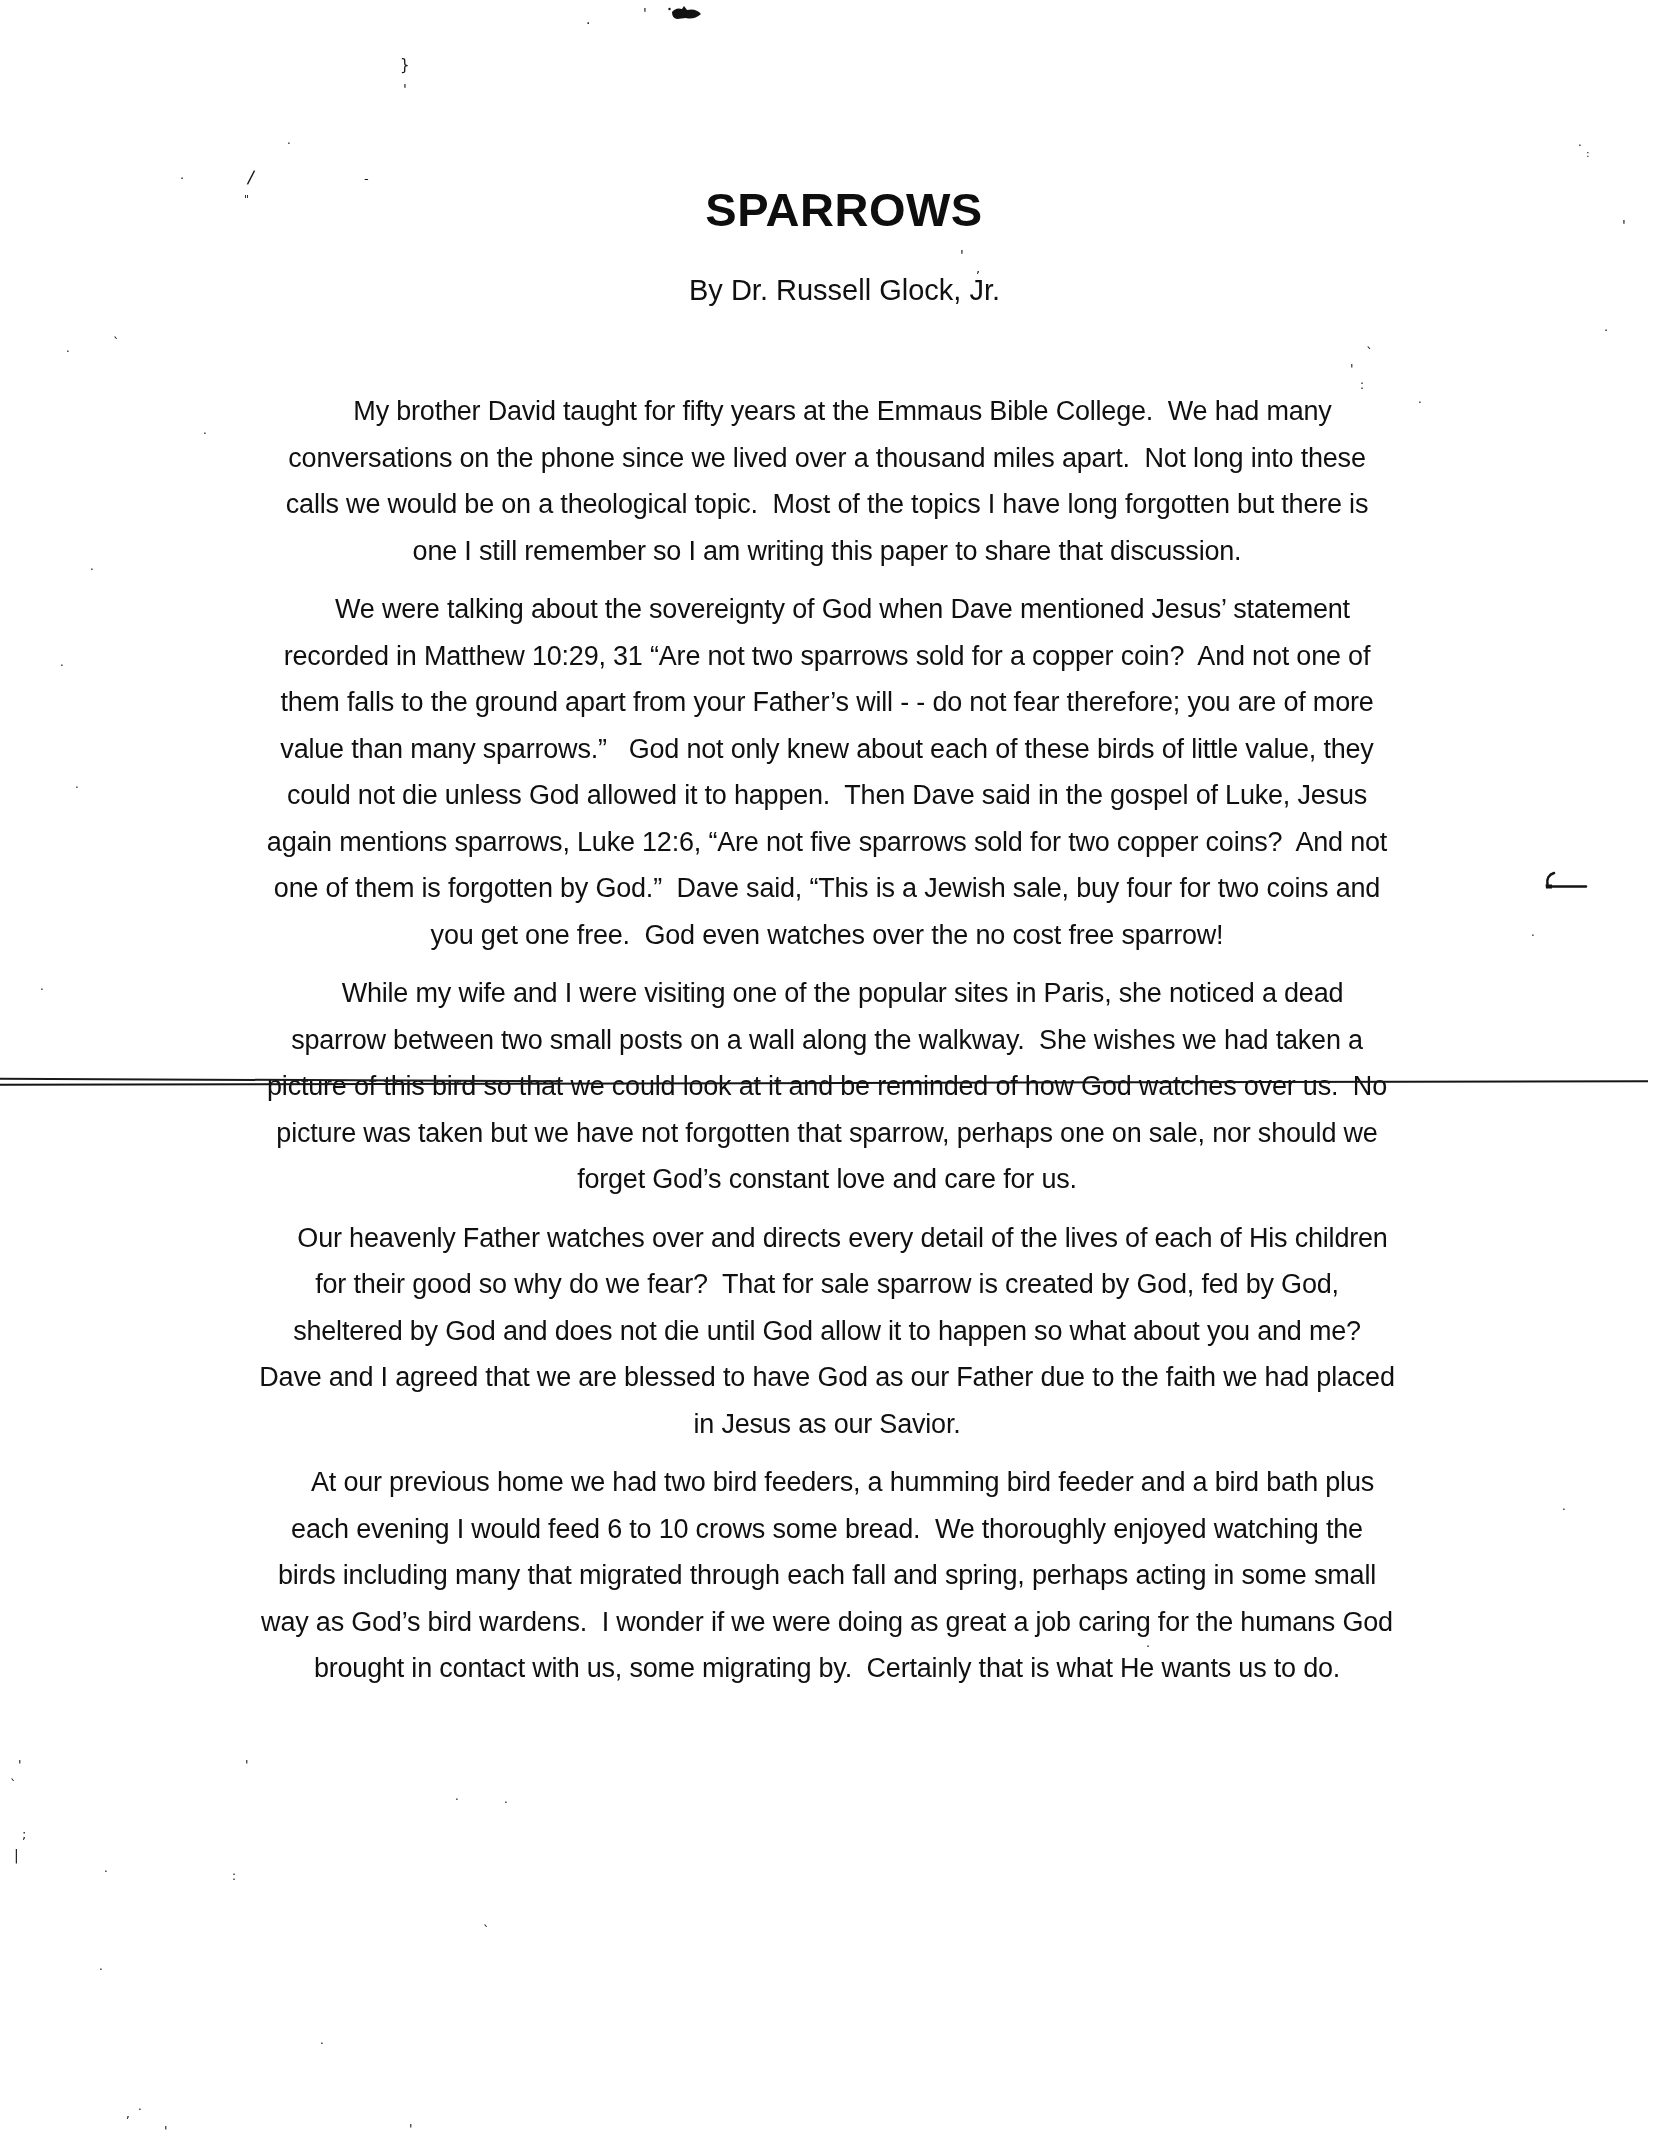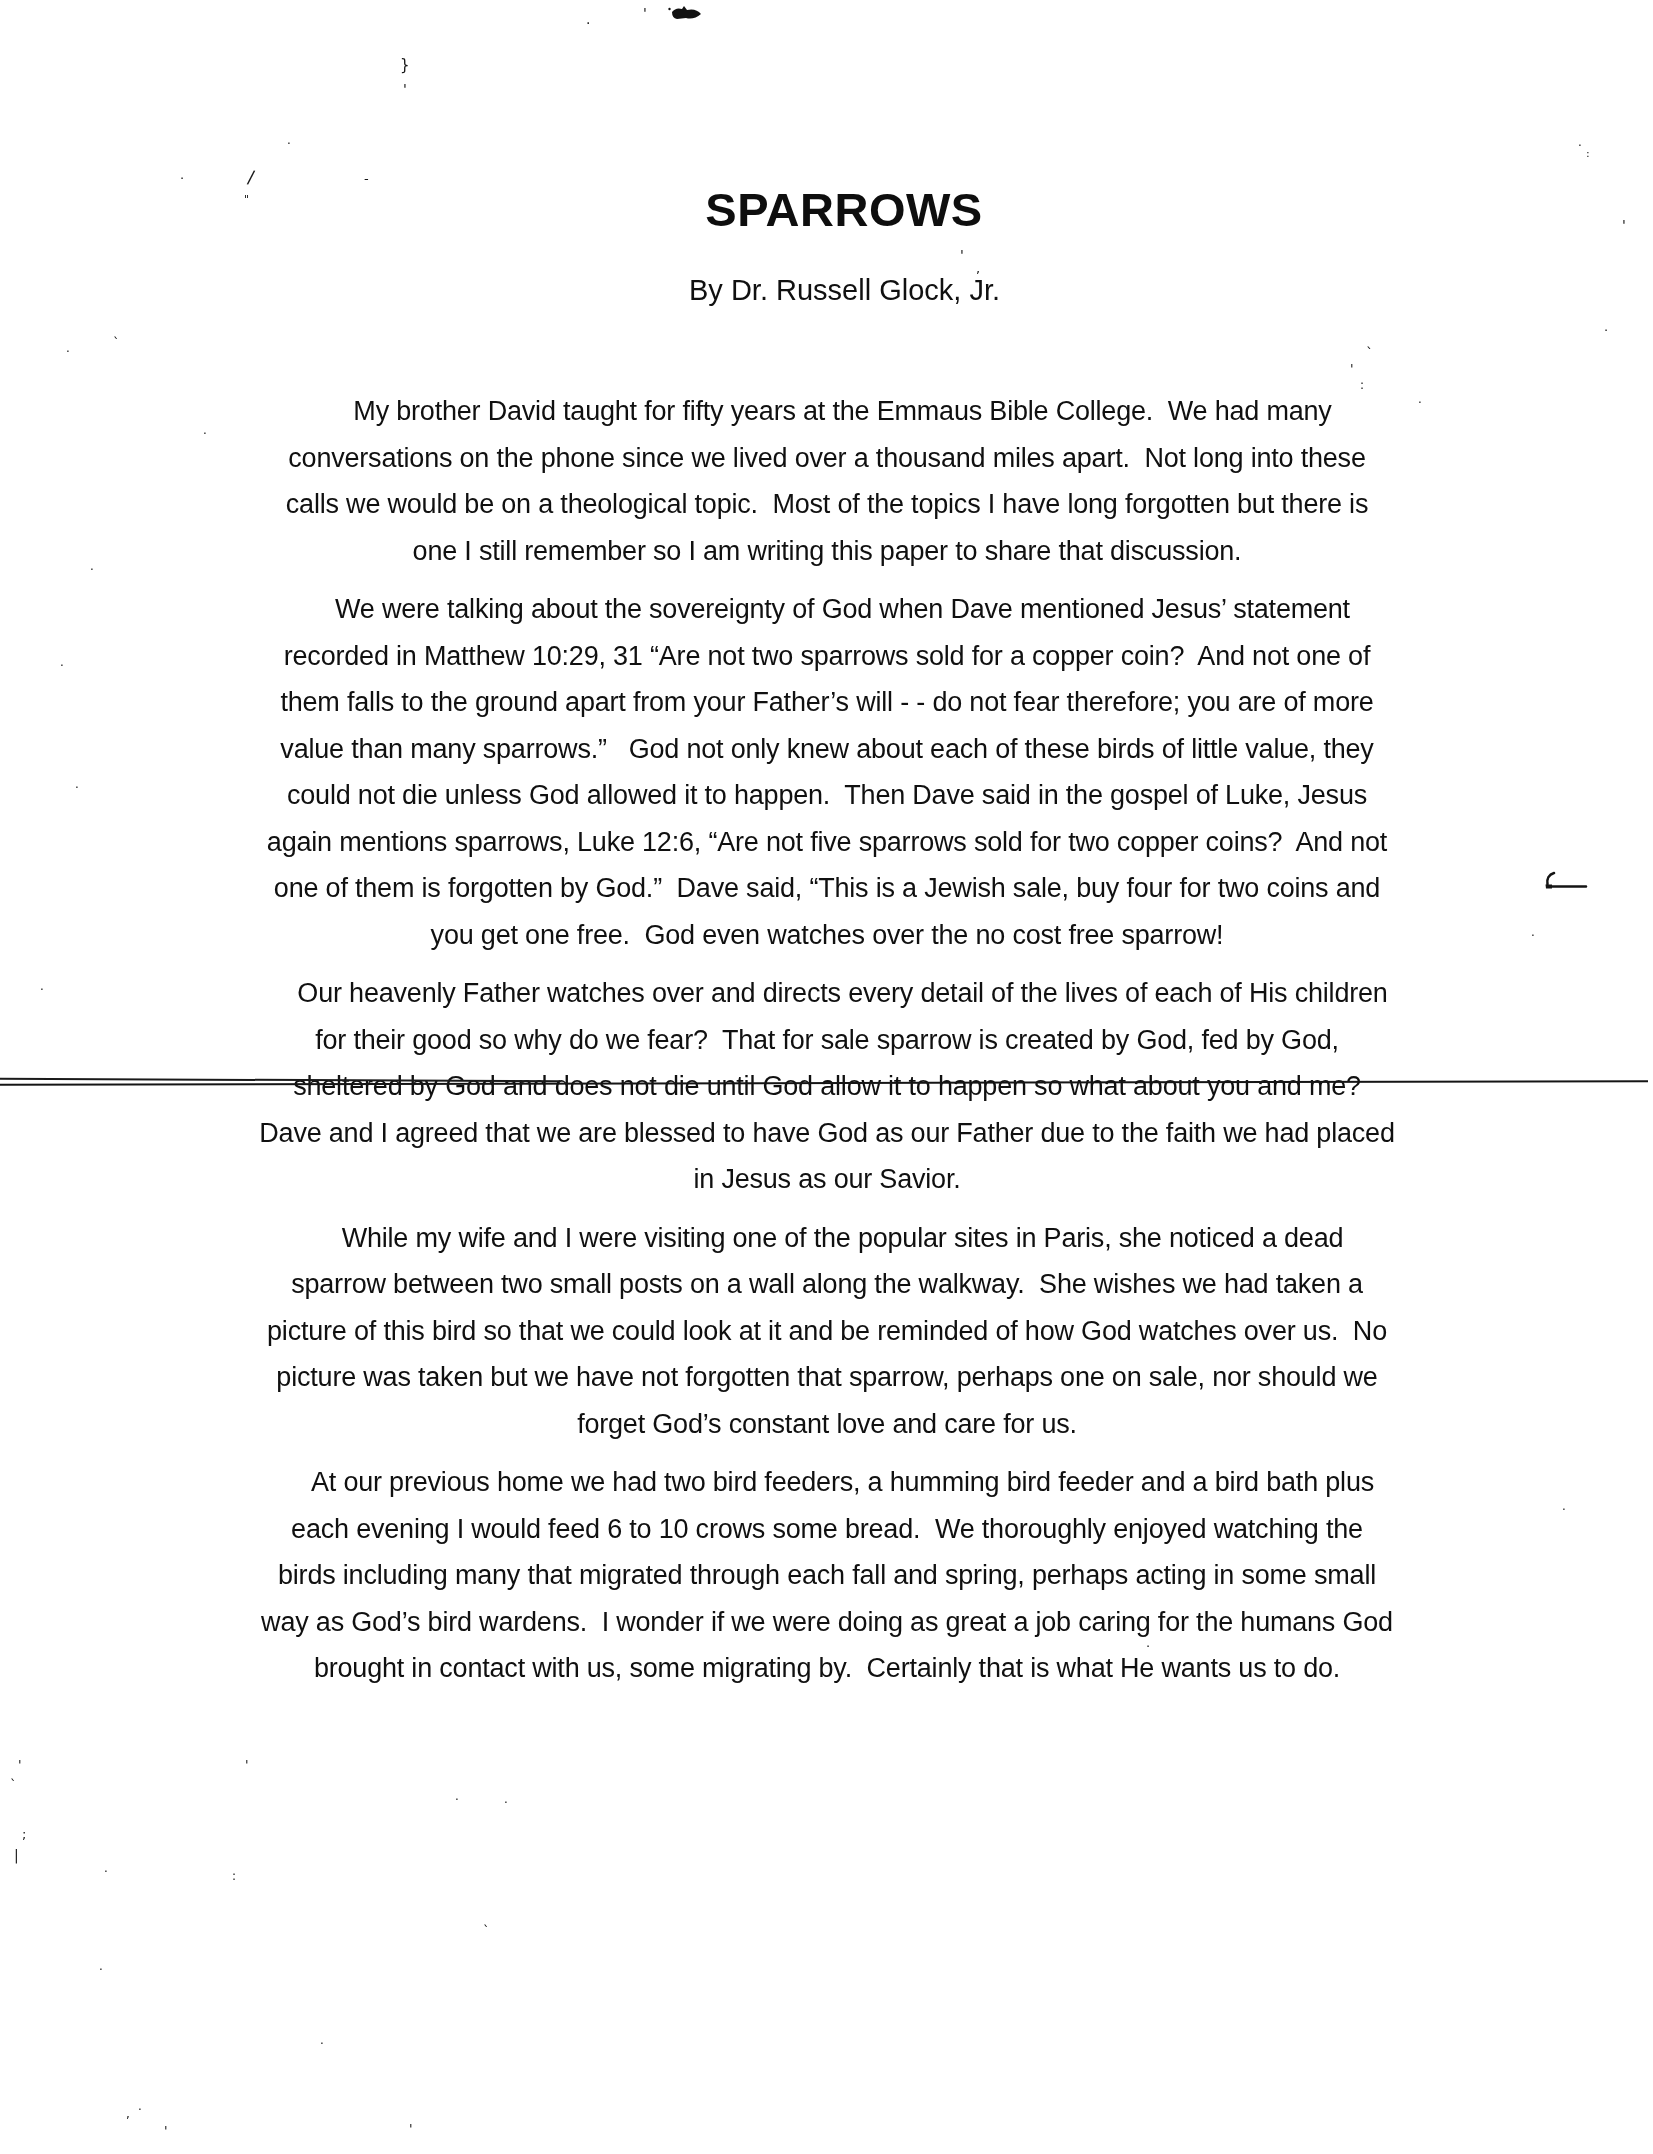--- a/index.html
+++ b/index.html
@@ -79,30 +79,30 @@
 calls we would be on a theological topic.  Most of the topics I have long forgotten but there is
 one I still remember so I am writing this paper to share that discussion.</p>
     <p>We were talking about the sovereignty of God when Dave mentioned Jesus’ statement
 recorded in Matthew 10:29, 31 “Are not two sparrows sold for a copper coin?  And not one of
 them falls to the ground apart from your Father’s will - - do not fear therefore; you are of more
 value than many sparrows.”   God not only knew about each of these birds of little value, they
 could not die unless God allowed it to happen.  Then Dave said in the gospel of Luke, Jesus
 again mentions sparrows, Luke 12:6, “Are not five sparrows sold for two copper coins?  And not
 one of them is forgotten by God.”  Dave said, “This is a Jewish sale, buy four for two coins and
 you get one free.  God even watches over the no cost free sparrow!</p>
+    <p>While my wife and I were visiting one of the popular sites in Paris, she noticed a dead
+sparrow between two small posts on a wall along the walkway.  She wishes we had taken a
+picture of this bird so that we could look at it and be reminded of how God watches over us.  No
+picture was taken but we have not forgotten that sparrow, perhaps one on sale, nor should we
+forget God’s constant love and care for us.</p>
     <p>Our heavenly Father watches over and directs every detail of the lives of each of His children
 for their good so why do we fear?  That for sale sparrow is created by God, fed by God,
 sheltered by God and does not die until God allow it to happen so what about you and me?
 Dave and I agreed that we are blessed to have God as our Father due to the faith we had placed
 in Jesus as our Savior.</p>
-    <p>While my wife and I were visiting one of the popular sites in Paris, she noticed a dead
-sparrow between two small posts on a wall along the walkway.  She wishes we had taken a
-picture of this bird so that we could look at it and be reminded of how God watches over us.  No
-picture was taken but we have not forgotten that sparrow, perhaps one on sale, nor should we
-forget God’s constant love and care for us.</p>
     <p>At our previous home we had two bird feeders, a humming bird feeder and a bird bath plus
 each evening I would feed 6 to 10 crows some bread.  We thoroughly enjoyed watching the
 birds including many that migrated through each fall and spring, perhaps acting in some small
 way as God’s bird wardens.  I wonder if we were doing as great a job caring for the humans God
 brought in contact with us, some migrating by.  Certainly that is what He wants us to do.</p>
   </div>
 
   <div class="strike-line"></div>
   <div class="strike-line-left"></div>
 

